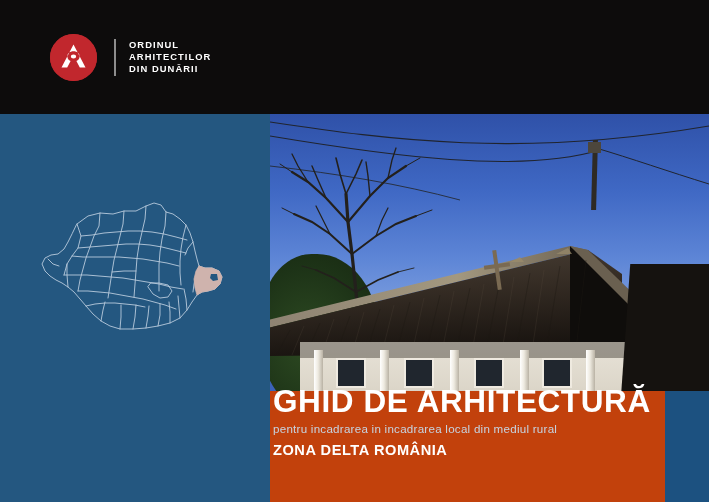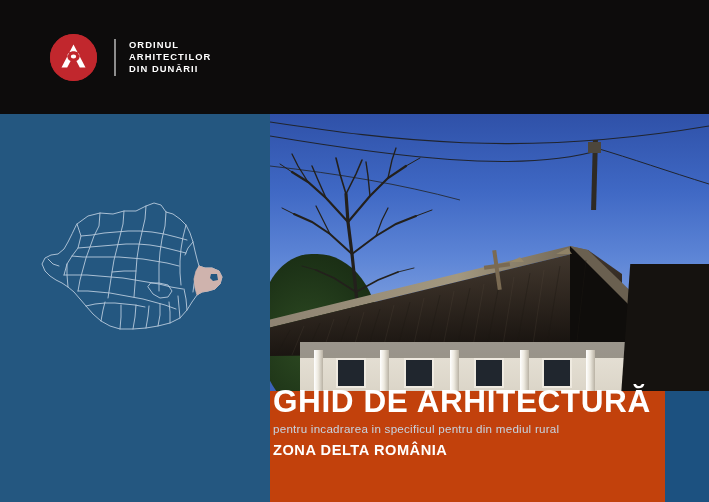--- a/index.html
+++ b/index.html
@@ -359,17 +359,17 @@
 
     <div class="win" style="left:66px;  top:244px; width:30px; height:30px;"></div>
     <div class="win" style="left:134px; top:244px; width:30px; height:30px;"></div>
     <div class="win" style="left:204px; top:244px; width:30px; height:30px;"></div>
     <div class="win" style="left:272px; top:244px; width:30px; height:30px;"></div>
 
   </div>
 
   <div class="title-block">
     <div class="t-main">GHID DE ARHITECTURĂ</div>
-    <div class="t-sub">pentru incadrarea in specificul pentru din mediul rural</div>
+    <div class="t-sub">pentru incadrarea in incadrarea local din mediul rural</div>
     <div class="t-zone">ZONA DELTA ROMÂNIA</div>
   </div>
 
 </div>
 
 </body></html>

